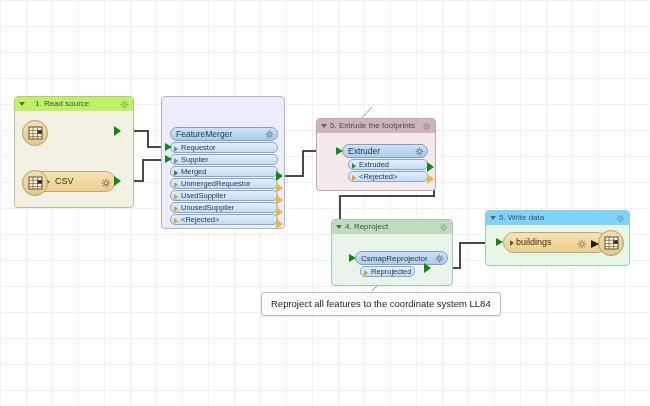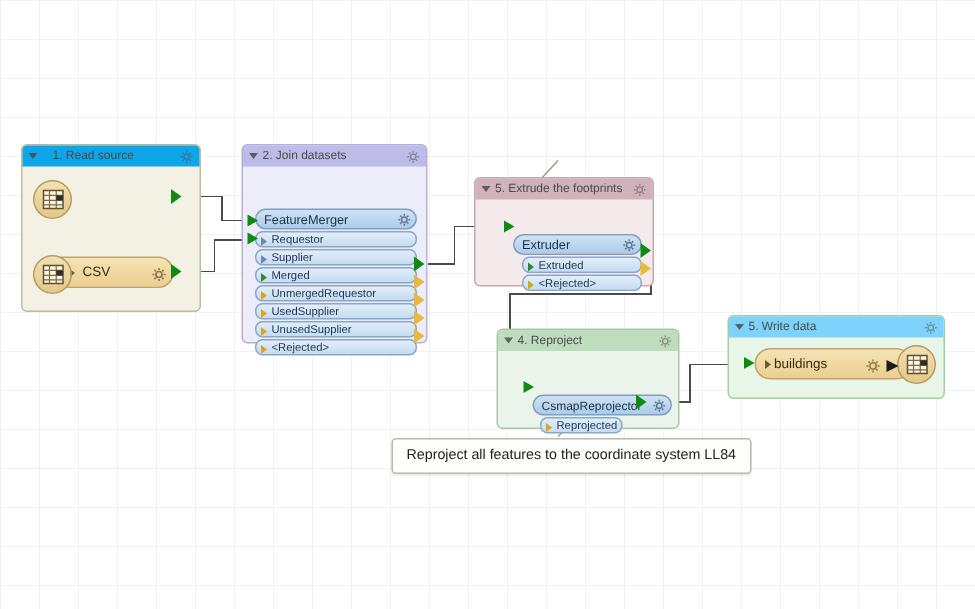--- a/index.html
+++ b/index.html
@@ -26,32 +26,32 @@
     border-radius:3px 3px 0 0;position:relative;
     white-space:nowrap;overflow:hidden;color:#4a4a4a;
   }
   .group .gbody{position:absolute;left:0;right:0;top:14px;bottom:0;border-radius:0 0 3px 3px;}
   .tri{position:absolute;left:4px;top:5px;width:0;height:0;
        border-left:3.5px solid transparent;border-right:3.5px solid transparent;
        border-top:4px solid rgba(70,70,70,.8);}
   .ggear{position:absolute;right:4px;top:2.5px;width:9px;height:9px;opacity:.55;}
 
   .g-read   {left:14px;  top:96px;  width:120px;height:112px; border:1px solid #bdbb9b; background:#f2f1e4;}
-  .g-read   .ghead{background:#0ea5e9;padding-left:20px;}
+  .g-read   .ghead{background:#bef264;padding-left:20px;}
   .g-join   {left:161px; top:96px;  width:124px;height:133px; border:1px solid #b3b0dd; background:#edecf9;}
   .g-join   .ghead{background:#bdbbe8;}
   .g-extr   {left:316px; top:118px; width:120px;height:73px;  border:1px solid #c4a8b0; background:#f4eaec;}
   .g-extr   .ghead{background:#cfb2ba;}
   .g-repr   {left:331px; top:219px; width:122px;height:67px;  border:1px solid #a9c9a9; background:#eaf4ea;}
   .g-repr   .ghead{background:#bedcbe;}
   .g-write  {left:485px; top:210px; width:145px;height:56px;  border:1px solid #a0cfa0; background:#e8f6e8;}
   .g-write  .ghead{background:#7dd3fc;}
 
   
-  .node{position:absolute;margin-top:12px;}
+  .node{position:absolute;}
   .nhead{
     box-sizing:border-box;height:14px;line-height:13px;
     font-size:8.5px;color:#18324a;padding:0 14px 0 5px;
     border:1px solid #7f9ec4;border-radius:7px;position:relative;
     background:linear-gradient(#cfe2f4,#aecbe8);white-space:nowrap;overflow:hidden;
   }
   .nhead .ngear{position:absolute;right:3px;top:2px;width:9px;height:9px;opacity:.7;}
   .port{
     box-sizing:border-box;height:11px;line-height:10px;
     font-size:7.5px;color:#1d3550;padding:0 4px 0 10px;
@@ -164,30 +164,20 @@
     <svg class="pgear" viewBox="0 0 16 16">
       <circle cx="8" cy="8" r="3.2" fill="none" stroke="#6a5a33" stroke-width="1.8"></circle>
       <g stroke="#6a5a33" stroke-width="1.8">
           <path d="M8 1v2.2M8 12.8V15M1 8h2.2M12.8 8H15M3.1 3.1l1.6 1.6M11.3 11.3l1.6 1.6M12.9 3.1l-1.6 1.6M4.7 11.3l-1.6 1.6"></path>
         </g>
     </svg>
   </div>
   <div class="nub green" style="left:114px;top:176px;"></div>
 
   <div class="group g-join">
-    <div class="ghead">
-      <span class="tri"></span>
-      <span>2. Join datasets</span>
-      <svg class="ggear" viewBox="0 0 16 16">
-        <circle cx="8" cy="8" r="3.2" fill="none" stroke="#555" stroke-width="1.6"></circle>
-        <g stroke="#555" stroke-width="1.6">
-            <path d="M8 1v2.2M8 12.8V15M1 8h2.2M12.8 8H15M3.1 3.1l1.6 1.6M11.3 11.3l1.6 1.6M12.9 3.1l-1.6 1.6M4.7 11.3l-1.6 1.6"></path>
-          </g>
-      </svg>
-    </div>
     <div class="gbody"></div>
   </div>
 
   <div class="node" style="left:170px;top:127px;width:108px;">
     <div class="nhead">
       <span>FeatureMerger</span>
       <svg class="ngear" viewBox="0 0 16 16">
         <circle cx="8" cy="8" r="3.2" fill="none" stroke="#35506e" stroke-width="1.8"></circle>
         <g stroke="#35506e" stroke-width="1.8">
             <path d="M8 1v2.2M8 12.8V15M1 8h2.2M12.8 8H15M3.1 3.1l1.6 1.6M11.3 11.3l1.6 1.6M12.9 3.1l-1.6 1.6M4.7 11.3l-1.6 1.6"></path>

